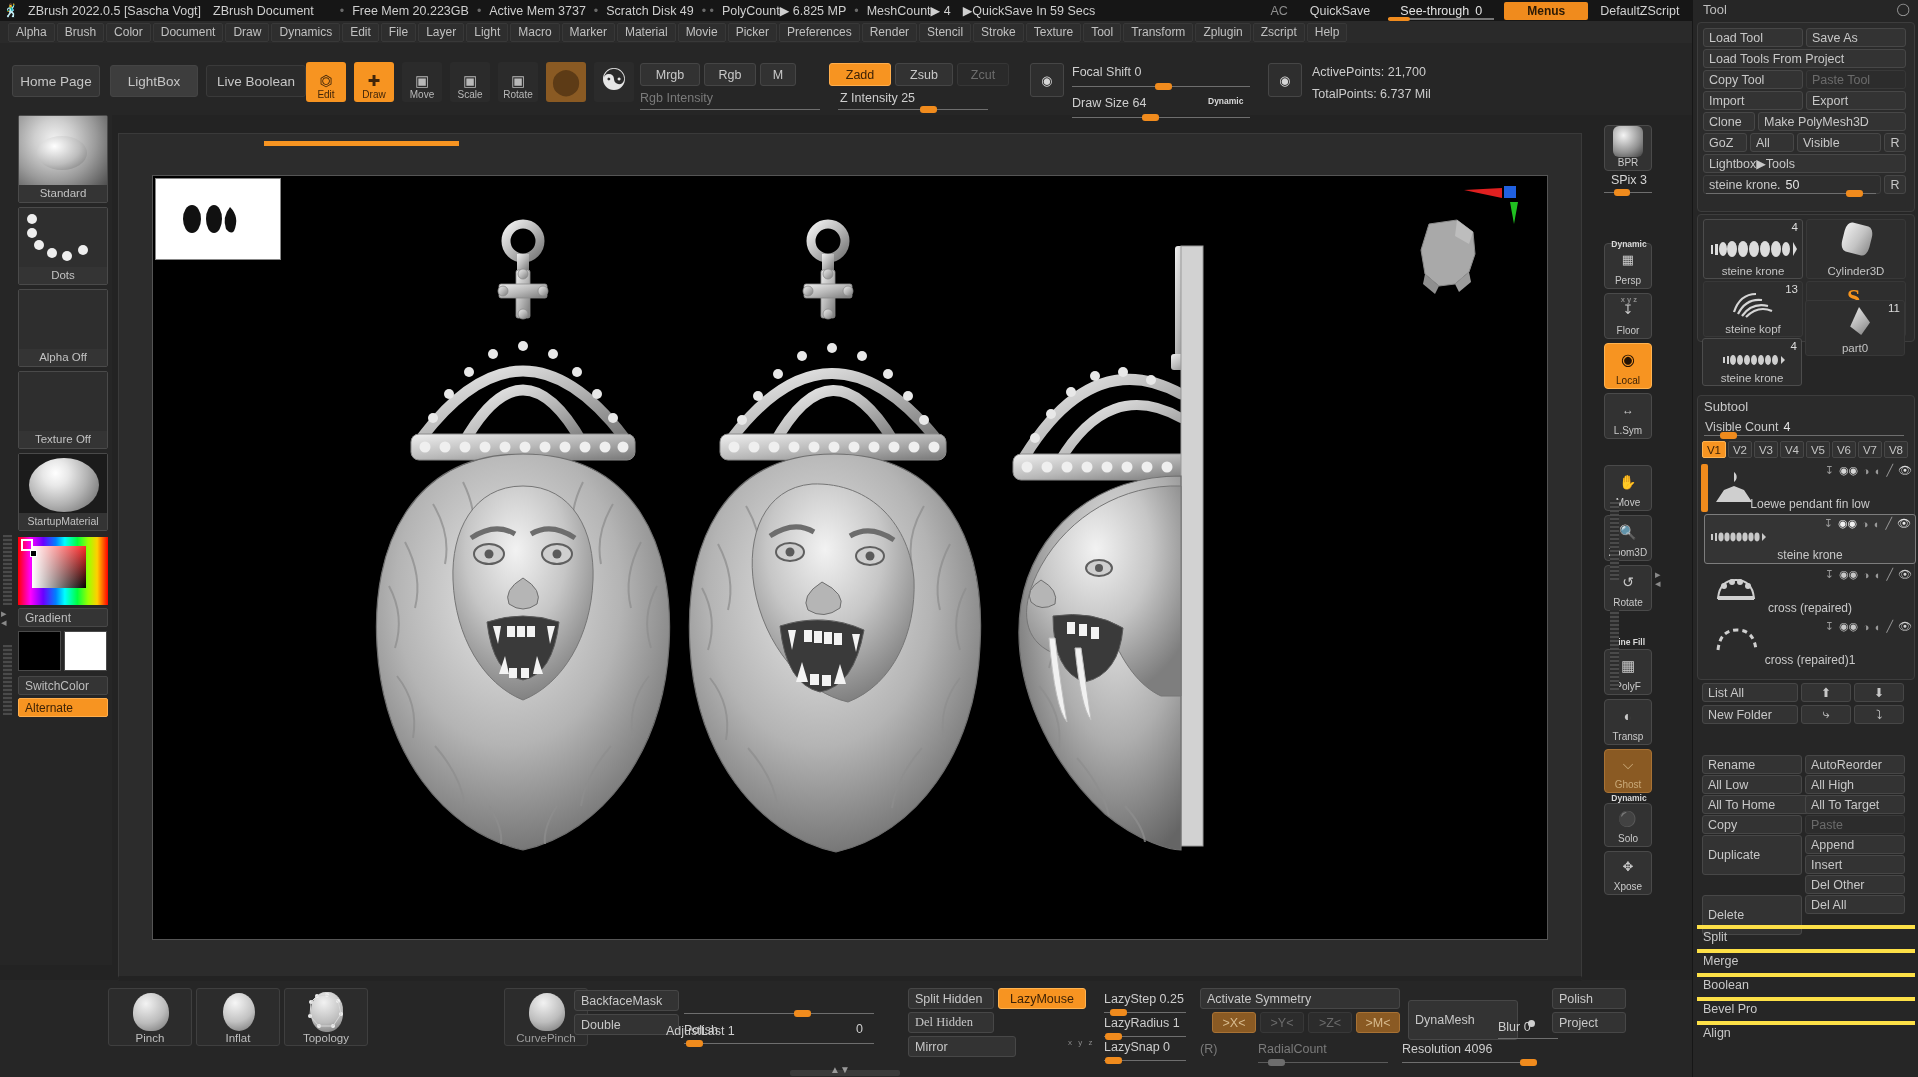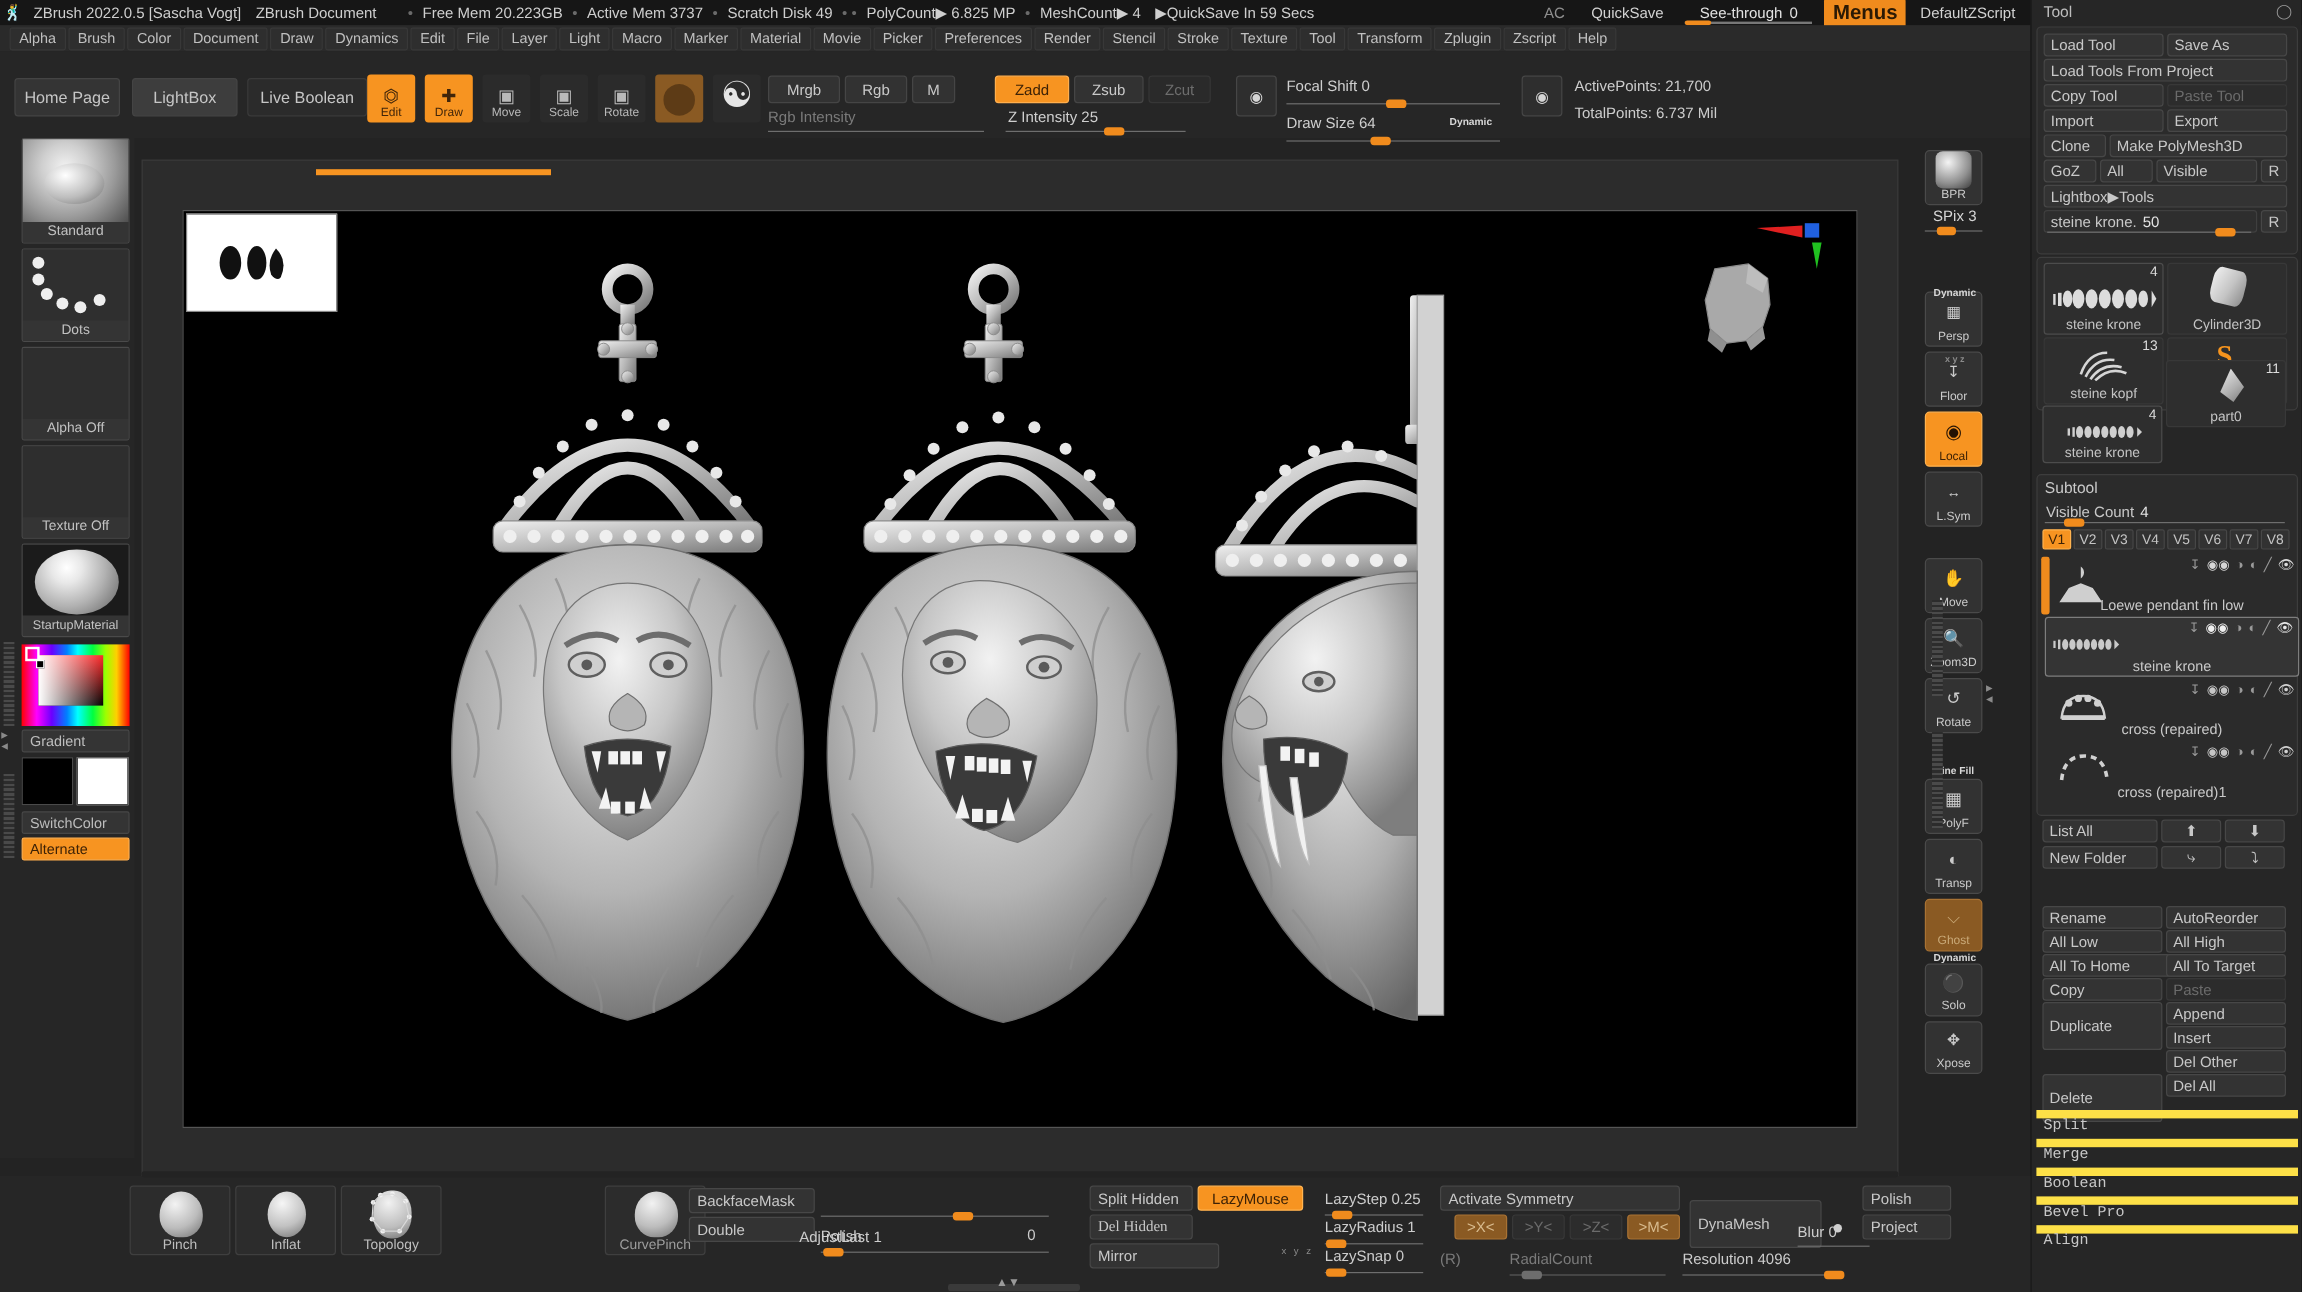--- a/index.html
+++ b/index.html
@@ -21,21 +21,21 @@
   .tb-logo{ width:22px; text-align:center; color:#e7e7e7; font-size:13px; }
   .tb-item{ padding:0 6px; }
   .tb-sep{ color:#6a6a6a; padding:0 2px; }
   .tb-right{ position:absolute; right:0; top:0; height:21px; display:flex; align-items:center; }
   .tb-ac{ color:#8f8f8f; padding:0 10px; font-size:12.5px;}
   .tb-qs{ color:#d2d2d2; padding:0 12px; font-size:12.5px;}
   .tb-slider{ position:relative; padding:0 10px; }
   .tb-slider .lbl{ font-size:12.5px; color:#e2e2e2; }
   .tb-slider .track{ position:absolute; left:6px; right:6px; bottom:1px; height:2px; background:#777; }
   .tb-slider .fill{ position:absolute; left:6px; bottom:0px; width:22px; height:4px; background:#f08b1d; border-radius:2px;}
-  .menus-btn{ background:#f08b1d; color:#2b1a05; font-size:17px; padding:2px 7px; border-radius:2px; margin:0 4px; font-weight:bold;}
+  .menus-btn{ background:#f08b1d; color:#2b1a05; font-size:12px; padding:2px 23px; border-radius:2px; margin:0 4px; font-weight:bold;}
   .tb-script{ color:#d2d2d2; font-size:12.5px; padding:0 8px;}
   .tb-ico{ padding:0 7px; color:#cfcfcf; font-size:12px; letter-spacing:-1px;}
   .tb-win{ padding:0 9px; color:#d6d6d6; font-size:12px;}
 
   
   .menubar{
     position:absolute; top:21px; left:0; width:1918px; height:22px;
     background:#2a2a2a; display:flex; align-items:center; padding-left:8px;
   }
   .menubar .mi{
@@ -131,21 +131,21 @@
   .ptile .nm{ position:absolute; left:0; bottom:1px; width:100%; text-align:center; font-size:11.5px; color:#c4c4c4;}
   .stile{ position:absolute; left:6px; width:212px; height:50px; }
   .stile.sel{ border:1px solid #7d7d7d; border-radius:3px; background:#343434;}
   .stile .nm{ position:absolute; left:0; bottom:1px; width:100%; text-align:center; font-size:12px; color:#c9c9c9;}
   .eyerow{ position:absolute; right:4px; top:2px; display:flex; align-items:center; gap:5px;}
   .eyerow span{ color:#9a9a9a; font-size:11px;}
   .vtab{ position:absolute; width:24px; height:17px; border:1px solid #474747; border-radius:2px;
          background:#323232; font-size:11.5px; color:#c5c5c5; display:flex; align-items:center; justify-content:center;}
   .vtab.on{ background:#f79421; color:#3d2206; border-color:#ffb350;}
   .prow{ position:absolute; left:4px; width:218px; height:19px; font-size:12.5px; color:#c8c8c8;
-         border-top:7px solid #fde047; display:flex; align-items:center; padding-left:6px;font-family:Liberation Mono, monospace;}
+         border-top:4px solid #fde047; display:flex; align-items:center; padding-left:6px;}
 
   
   .bottomshelf{ position:absolute; left:0; top:980px; width:1692px; height:97px; background:#262626;}
   .bthumb{ position:absolute; width:84px; height:58px; border:1px solid #3f3f3f; border-radius:3px; background:#2c2c2c;}
   .bthumb .cap{ position:absolute; left:0; bottom:1px; width:100%; text-align:center; font-size:11.5px; color:#bfbfbf;}
   .bbtn{ position:absolute; height:21px; background:#333; border:1px solid #474747; border-radius:3px;
          font-size:12.5px; color:#c8c8c8; display:flex; align-items:center; padding-left:6px;}
   .bbtn.on{ background:#f79421; color:#3d2206; border-color:#ffb350;}
   .bbtn.brown{ background:#8a5a23; color:#d8bb8e; border-color:#a87234; justify-content:center; padding-left:0;}
   .bbtn.dis{ color:#6b6b6b; background:#2c2c2c; border-color:#383838;}

